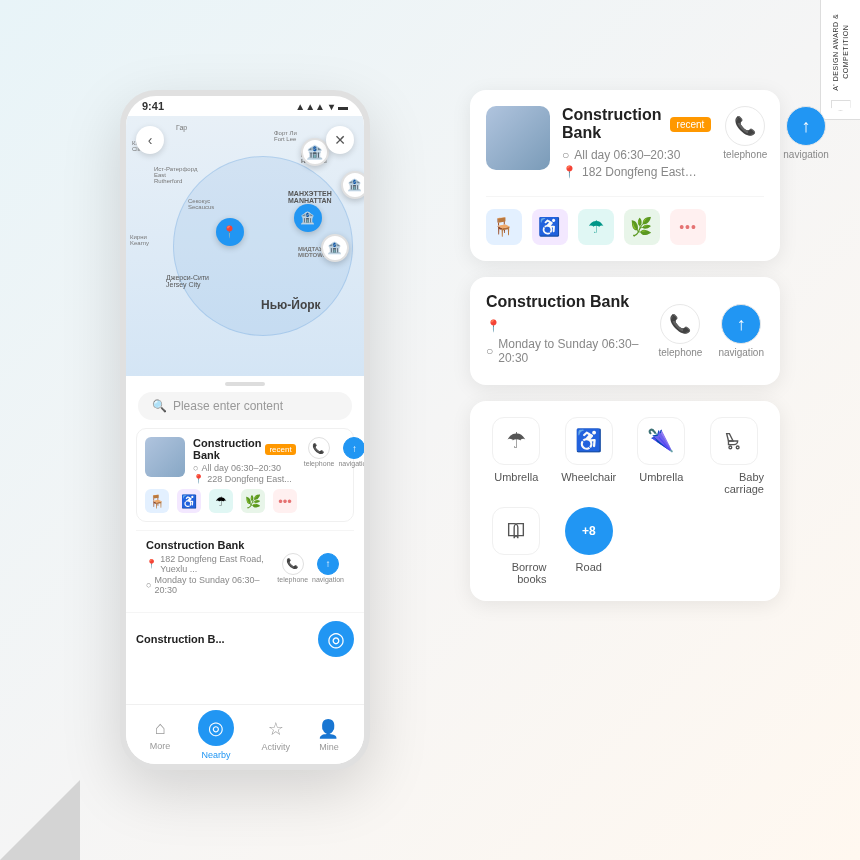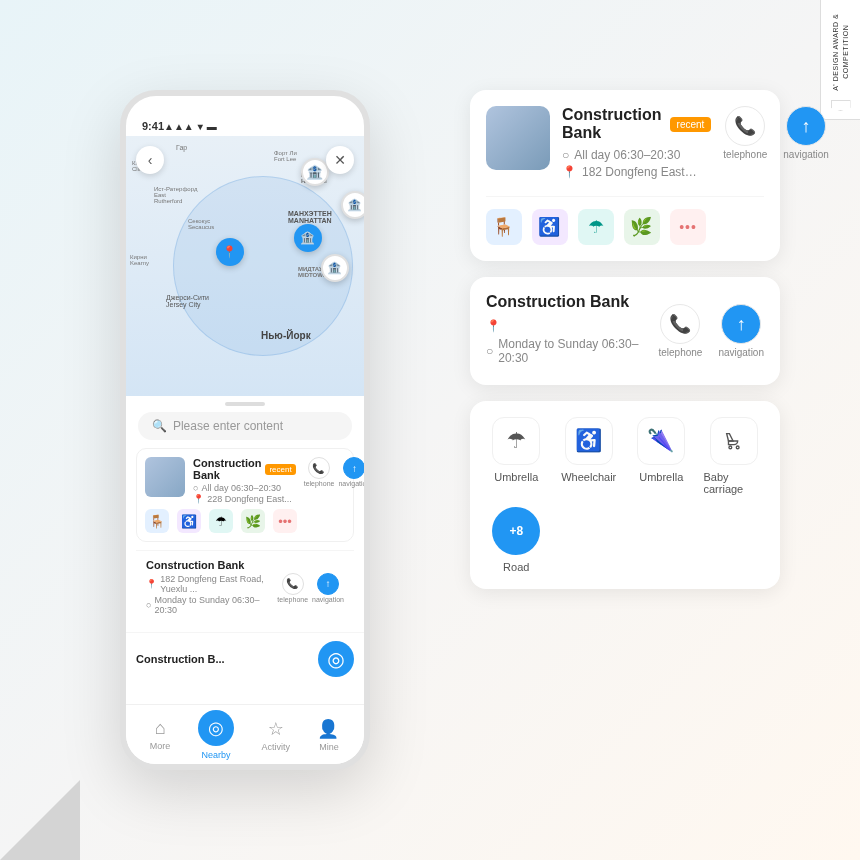--- a/index.html
+++ b/index.html
@@ -64,22 +64,23 @@
       background: white;
       border-radius: 36px;
       box-shadow: 0 20px 60px rgba(0,0,0,0.15);
       overflow: hidden;
       border: 6px solid #e0e0e0;
     }
 
     
     .status-bar {
       display: flex;
-      align-items: center;
-      padding: 24px 16px 4px;
+      justify-content: space-between;
+      align-items: center;
+      padding: 4px 16px 4px;
       font-size: 11px;
       font-weight: 600;
       color: #333;
     }
     .status-icons {
       display: flex;
       gap: 4px;
       align-items: center;
       font-size: 10px;
     }
@@ -504,21 +505,21 @@
       border: 1px solid #f0f0f0;
       display: flex;
       align-items: center;
       justify-content: center;
       font-size: 22px;
       color: #555;
     }
     .service-item-label {
       font-size: 11px;
       color: #555;
-      text-align: left;
+      text-align: right;
     }
     .more-circle {
       width: 48px;
       height: 48px;
       border-radius: 50%;
       background: #2196F3;
       display: flex;
       align-items: center;
       justify-content: center;
       font-size: 12px;
@@ -577,21 +578,21 @@
       <span class="map-label" style="left:50px;top:8px;font-size:7px;color:#777">Гар</span>
       <span class="map-label" style="left:6px;top:24px;font-size:6px;color:#777">Клифтон<br>Clifton</span>
       <span class="map-label" style="left:148px;top:14px;font-size:6px;color:#777">Форт Ли<br>Fort Lee</span>
       <span class="map-label" style="left:175px;top:36px;font-size:6px;color:#777;font-weight:600">ГАРЛЕМ<br>HARLEM</span>
       <span class="map-label" style="left:28px;top:50px;font-size:6px;color:#777">Ист-Ратерфорд<br>East<br>Rutherford</span>
       <span class="map-label" style="left:62px;top:82px;font-size:6px;color:#777">Секокус<br>Secaucus</span>
       <span class="map-label" style="left:162px;top:74px;font-size:7px;color:#555;font-weight:600">МАНХЭТТЕН<br>MANHATTAN</span>
       <span class="map-label" style="left:4px;top:118px;font-size:6px;color:#777">Кирни<br>Kearny</span>
       <span class="map-label" style="left:172px;top:130px;font-size:6px;color:#777;font-weight:600">МИДТАУН<br>MIDTOWN</span>
       <span class="map-label" style="left:40px;top:158px;font-size:7px;color:#555">Джерси-Сити<br>Jersey City</span>
-      <span class="map-label" style="left:135px;top:194px;font-size:10px;color:#444;font-weight:600">Нью-Йорк</span>
+      <span class="map-label" style="left:135px;top:182px;font-size:12px;color:#444;font-weight:600">Нью-Йорк</span>
     </div>
 
     <div class="map-marker" style="position:absolute;left:175px;top:22px;">
       <div class="marker-pin marker-white">🏦</div>
     </div>
     <div class="map-marker" style="position:absolute;left:215px;top:55px;">
       <div class="marker-pin marker-white" style="font-size:12px;">🏦</div>
     </div>
     <div class="map-marker" style="position:absolute;left:168px;top:88px;">
       <div class="marker-pin marker-blue" style="font-size:12px;">🏦</div>
@@ -790,20 +791,29 @@
           <svg width="22" height="22" viewBox="0 0 24 24" fill="none" stroke="#555" stroke-width="1.5">
             <path d="M4 4h3l4 8H6L4 4z"></path>
             <path d="M6 12h10a4 4 0 0 1-4 4H6v-4z"></path>
             <circle cx="8" cy="19" r="1.5"></circle>
             <circle cx="16" cy="19" r="1.5"></circle>
           </svg>
         </div>
         <span class="service-item-label">Baby carriage</span>
       </div>
       <div class="service-item">
+        <div class="service-item-icon">
+          <svg width="22" height="22" viewBox="0 0 24 24" fill="none" stroke="#555" stroke-width="1.5">
+            <path d="M4 4h6a4 4 0 0 1 4 4v12a3 3 0 0 0-3-3H4z"></path>
+            <path d="M20 4h-6a4 4 0 0 0-4 4v12a3 3 0 0 1 3-3h7z"></path>
+          </svg>
+        </div>
+        <span class="service-item-label">Borrow books</span>
+      </div>
+      <div class="service-item">
         <div class="more-circle">+8</div>
         <span class="service-item-label">Road</span>
       </div>
     </div>
   </div>
 
 </div>
 
 <div class="bottom-triangle">
   <div class="triangle-shape"></div>

